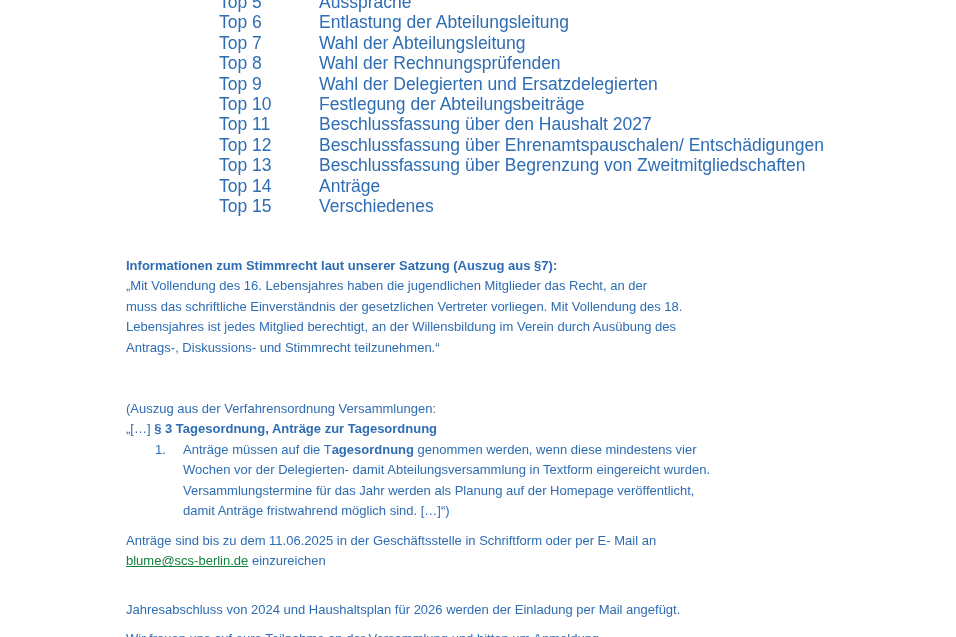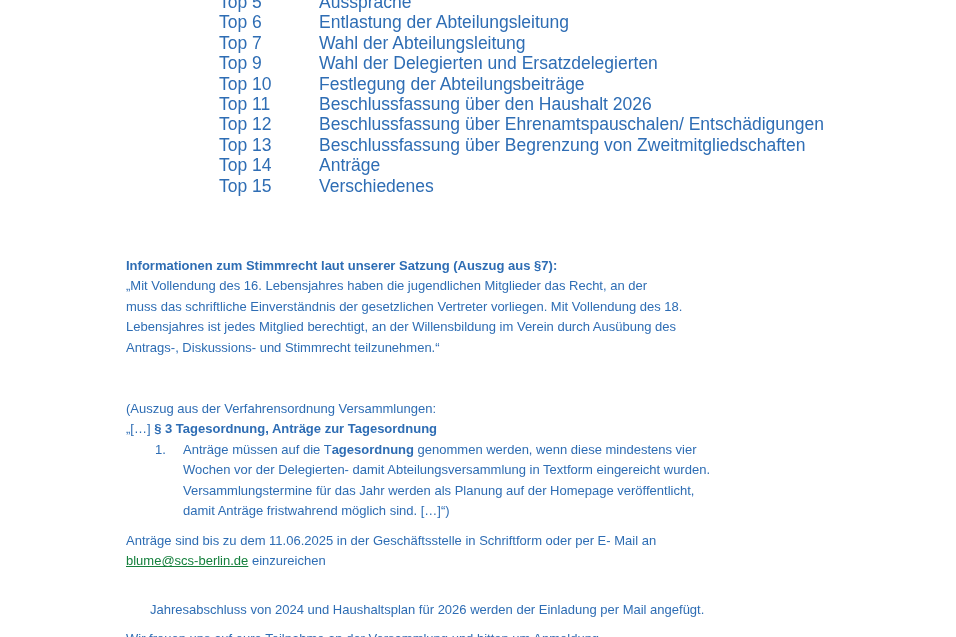--- a/index.html
+++ b/index.html
@@ -21,23 +21,24 @@
   </style>
 </head>
 <body>
 
 <div class="page">
 
   <div class="agenda">
     <div class="agenda-row"><span class="agenda-num">Top 5</span><span class="agenda-title">Aussprache</span></div>
     <div class="agenda-row"><span class="agenda-num">Top 6</span><span class="agenda-title">Entlastung der Abteilungsleitung</span></div>
     <div class="agenda-row"><span class="agenda-num">Top 7</span><span class="agenda-title">Wahl der Abteilungsleitung</span></div>
+    <div class="agenda-row"><span class="agenda-num">Top 8</span><span class="agenda-title">Wahl der Rechnungsprüfenden</span></div>
     <div class="agenda-row"><span class="agenda-num">Top 9</span><span class="agenda-title">Wahl der Delegierten und Ersatzdelegierten</span></div>
     <div class="agenda-row"><span class="agenda-num">Top 10</span><span class="agenda-title">Festlegung der Abteilungsbeiträge</span></div>
-    <div class="agenda-row"><span class="agenda-num">Top 11</span><span class="agenda-title">Beschlussfassung über den Haushalt 2026</span></div>
+    <div class="agenda-row"><span class="agenda-num">Top 11</span><span class="agenda-title">Beschlussfassung über den Haushalt 2027</span></div>
     <div class="agenda-row"><span class="agenda-num">Top 12</span><span class="agenda-title">Beschlussfassung über Ehrenamtspauschalen/ Entschädigungen</span></div>
     <div class="agenda-row"><span class="agenda-num">Top 13</span><span class="agenda-title">Beschlussfassung über Begrenzung von Zweitmitgliedschaften</span></div>
     <div class="agenda-row"><span class="agenda-num">Top 14</span><span class="agenda-title">Anträge</span></div>
     <div class="agenda-row"><span class="agenda-num">Top 15</span><span class="agenda-title">Verschiedenes</span></div>
   </div>
 
   <div class="block" style="top:256px;">
     <div class="bold">Informationen zum Stimmrecht laut unserer Satzung (Auszug aus §7):</div>
     <div>„Mit Vollendung des 16. Lebensjahres haben die jugendlichen Mitglieder das Recht, an der</div>
     <div>muss das schriftliche Einverständnis der gesetzlichen Vertreter vorliegen. Mit Vollendung des 18.</div>
@@ -55,17 +56,17 @@
       <div>Versammlungstermine für das Jahr werden als Planung auf der Homepage veröffentlicht,</div>
       <div>damit Anträge fristwahrend möglich sind. […]“)</div>
     </div>
   </div>
 
   <div class="block" style="top:531px;">
     <div>Anträge sind bis zu dem 11.06.2025 in der Geschäftsstelle in Schriftform oder per E- Mail an</div>
     <div><a class="mail" href="#">blume@scs-berlin.de</a><span> einzureichen</span></div>
   </div>
 
-  <div class="block" style="top:600px;margin-left:24px;">Jahresabschluss von 2024 und Haushaltsplan für 2026 werden der Einladung per Mail angefügt.</div>
+  <div class="block" style="top:600px;">Jahresabschluss von 2024 und Haushaltsplan für 2026 werden der Einladung per Mail angefügt.</div>
 
   <div class="block" style="top:629px;">Wir freuen uns auf eure Teilnahme an der Versammlung und bitten um Anmeldung</div>
 
 </div>
 
 </body></html>

